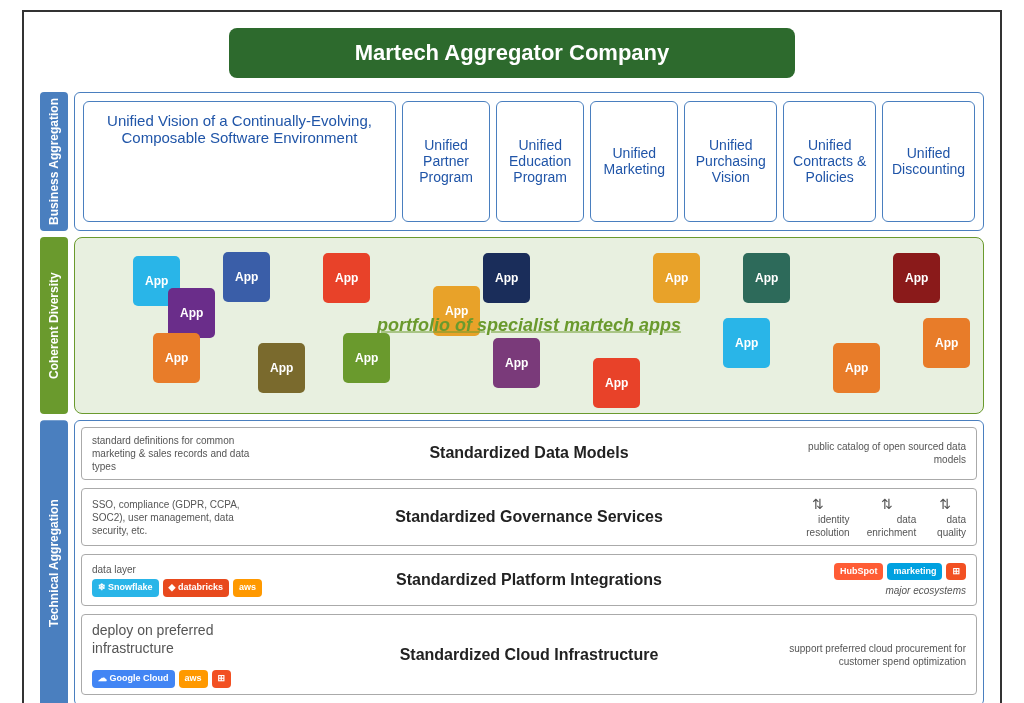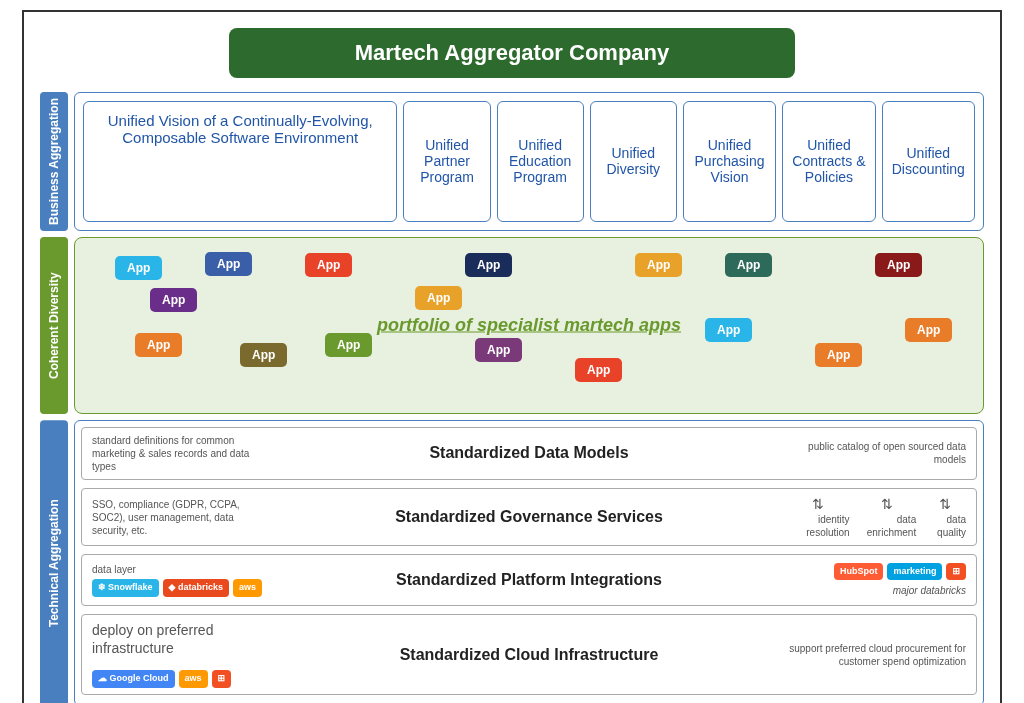--- a/index.html
+++ b/index.html
@@ -53,23 +53,24 @@
       text-align: center;
       display: flex;
       align-items: center;
       justify-content: center;
     }
     .app-chip {
       position: absolute;
       color: #fff;
       font-size: 12px;
       font-weight: bold;
-      padding: 5px 12px;
+      padding: 18px 12px;
       border-radius: 5px;
       text-align: left;
+      margin-left: 18px;
     }
     
     .tech-row {
       display: flex;
       align-items: center;
       border: 1px solid #aaa;
       border-radius: 4px;
       margin-bottom: 4px;
       padding: 6px 10px;
       gap: 10px;
@@ -148,21 +149,21 @@
     <div style="flex:1; border:1.5px solid #4a7fbf; border-radius:6px; padding:8px; display:flex; gap:6px;">
       <div class="full-width-box">Unified Vision of a Continually-Evolving, Composable Software Environment</div>
       <div class="three-col">
         <div class="box">
           <span>Unified Partner Program</span>
         </div>
         <div class="box">
           <span>Unified Education Program</span>
         </div>
         <div class="box">
-          <span>Unified Diversity</span>
+          <span>Unified Marketing</span>
         </div>
       </div>
       <div class="three-col">
         <div class="box">
           <span>Unified Purchasing Vision</span>
         </div>
         <div class="box">
           <span>Unified Contracts &amp; Policies</span>
         </div>
         <div class="box">
@@ -237,21 +238,21 @@
               <span class="logo-badge" style="background: rgb(232, 73, 29); color: rgb(255, 255, 255); font-size: 9px;">◆ databricks</span>
               <span class="logo-badge" style="background: rgb(255, 153, 0); color: rgb(255, 255, 255); font-size: 9px;">aws</span>
             </div>
           </div>
           <div class="tech-center">Standardized Platform Integrations</div>
           <div class="tech-right">
             <div style="display: flex; gap: 4px; flex-wrap: wrap; justify-content: flex-end; align-items: center;">
               <span class="logo-badge" style="background: rgb(255, 92, 53); color: rgb(255, 255, 255); font-size: 9px;">HubSpot</span>
               <span class="logo-badge" style="background: rgb(0, 161, 224); color: rgb(255, 255, 255); font-size: 9px;">marketing</span>
               <span class="logo-badge" style="background: rgb(242, 80, 34); color: rgb(255, 255, 255); font-size: 9px;">⊞</span>
-              <span style="font-size: 10px; color: rgb(85, 85, 85); font-style: italic;">major databricks</span>
+              <span style="font-size: 10px; color: rgb(85, 85, 85); font-style: italic;">major ecosystems</span>
             </div>
           </div>
         </div>
         <div class="tech-row">
           <div class="tech-left">
             <div style="font-size: 14px; color: rgb(85, 85, 85); margin-bottom: 13px;">deploy on preferred infrastructure</div>
             <div style="display: flex; gap: 4px; flex-wrap: wrap;">
               <span class="logo-badge" style="background: rgb(66, 133, 244); color: rgb(255, 255, 255); font-size: 9px;">☁ Google Cloud</span>
               <span class="logo-badge" style="background: rgb(255, 153, 0); color: rgb(255, 255, 255); font-size: 9px;">aws</span>
               <span class="logo-badge" style="background: rgb(242, 80, 34); color: rgb(255, 255, 255); font-size: 9px;">⊞</span>

